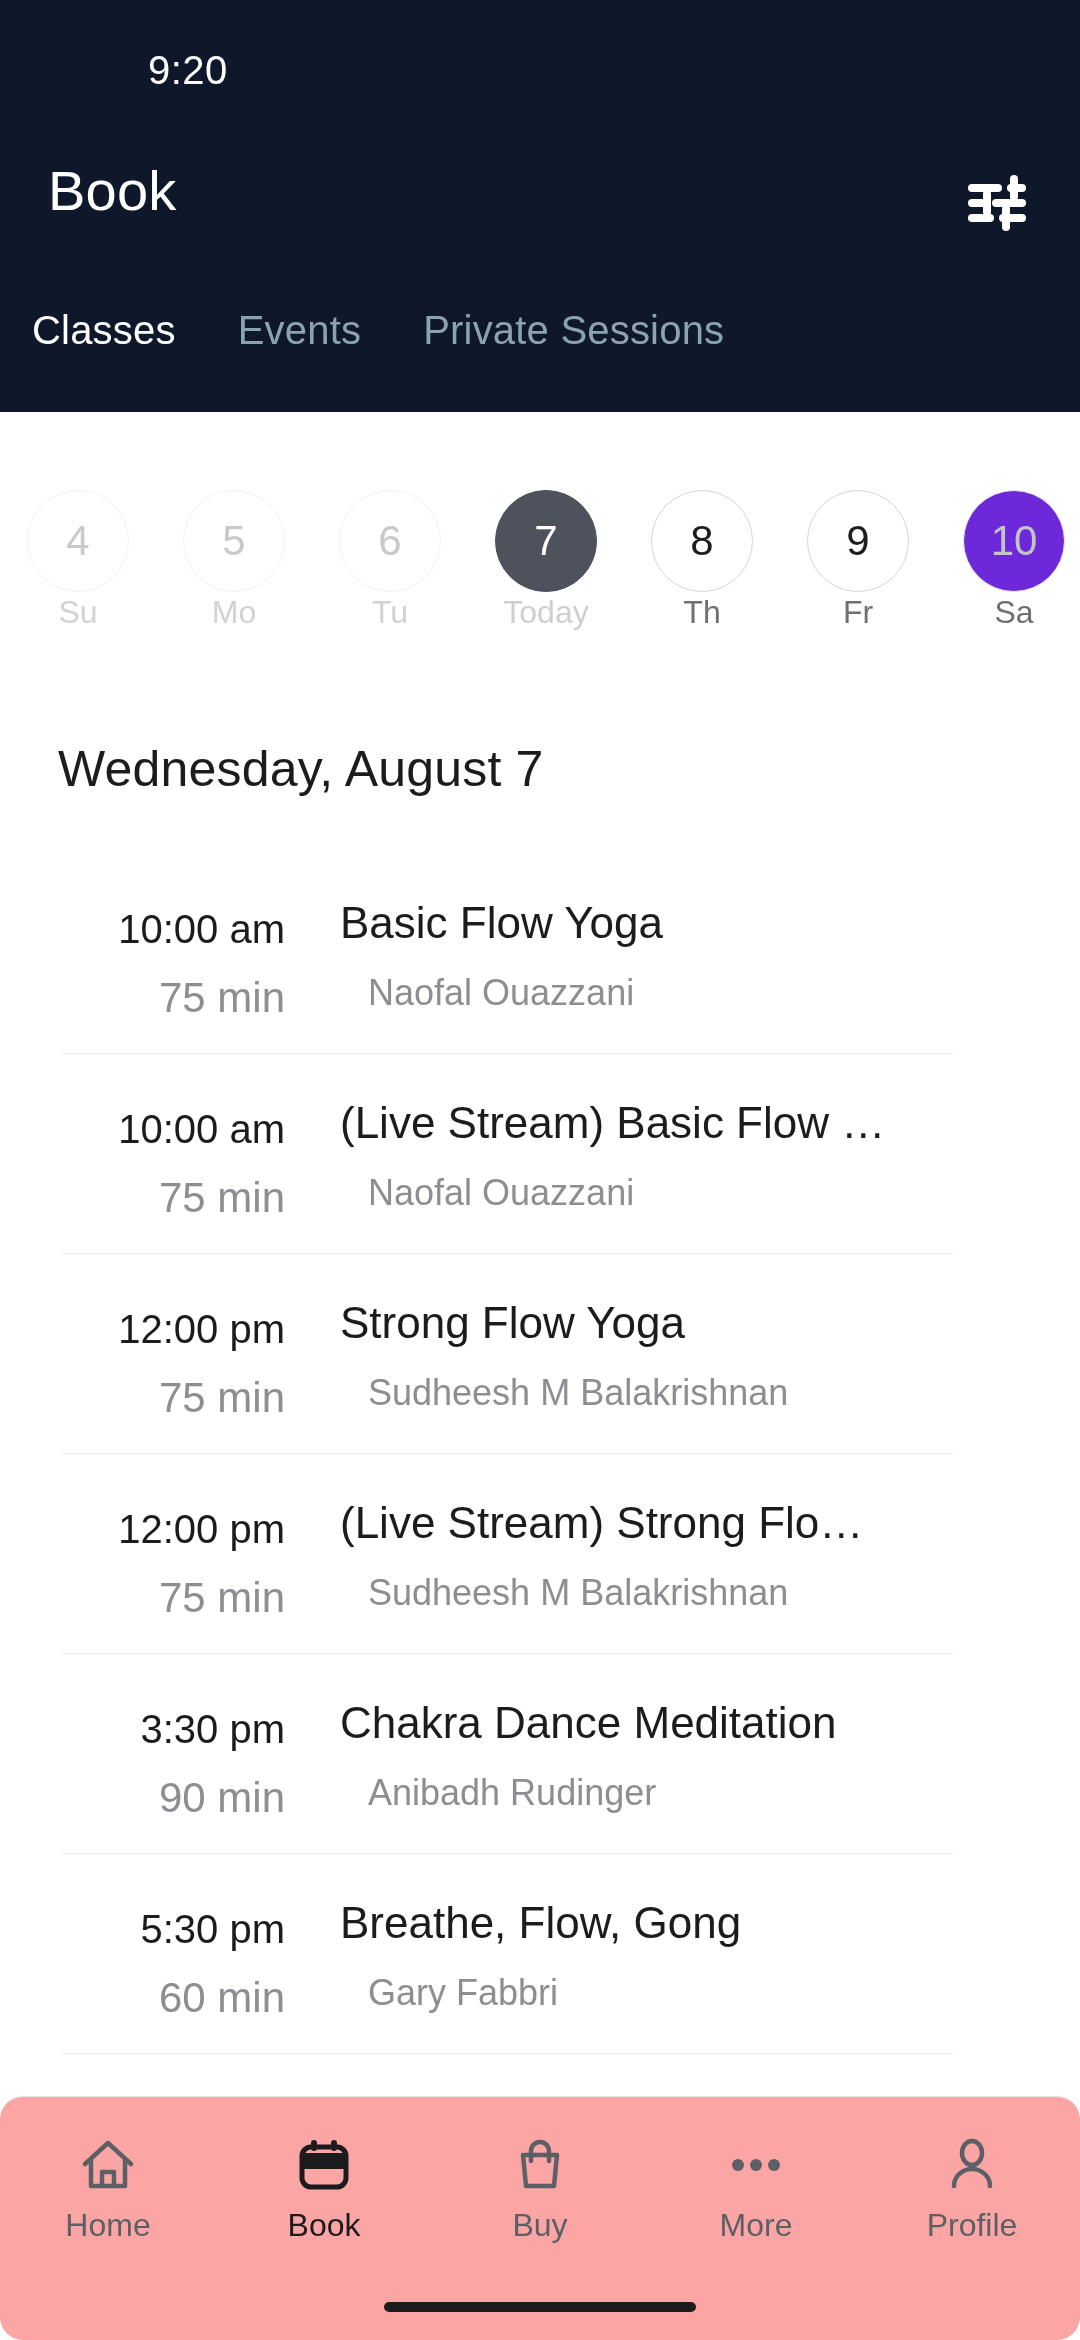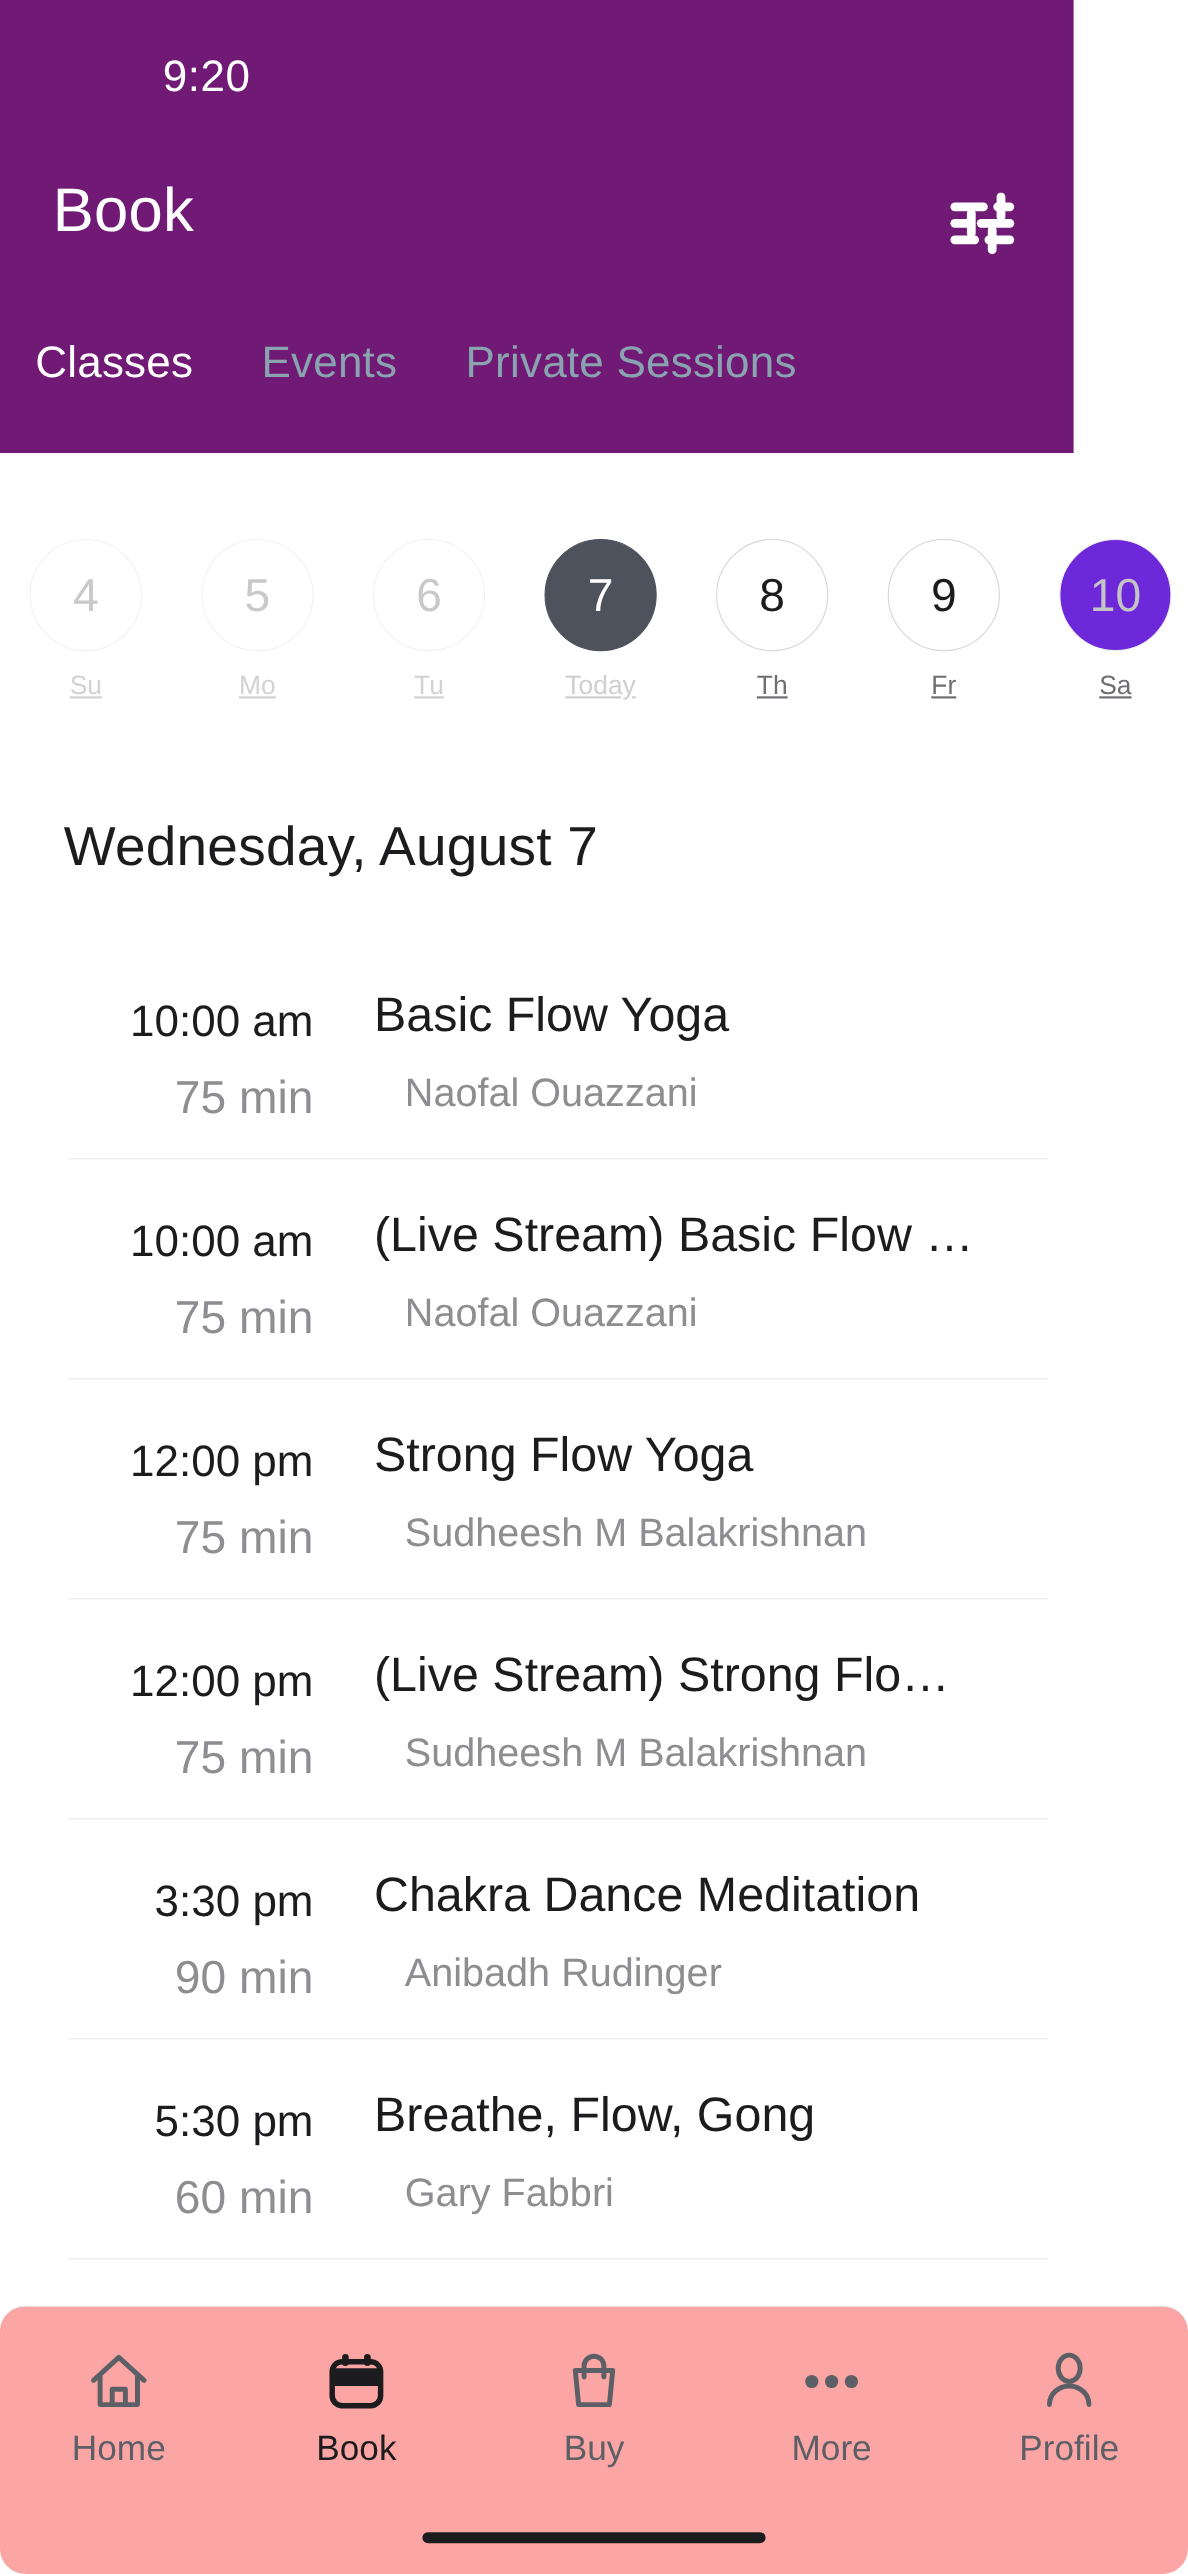--- a/index.html
+++ b/index.html
@@ -6,22 +6,22 @@
   html, body { width:1080px; height:2340px; }
   body {
     font-family: "Liberation Sans", sans-serif;
     background:#ffffff;
     overflow:hidden;
     position:relative;
   }
 
   
   .header {
-    position:absolute; top:0; left:0; width:976px; height:412px;
-    background:#701a75;
+    position:absolute; top:0; left:0; width:1080px; height:412px;
+    background:#0f172a;
   }
   .statusbar {
     position:absolute; top:0; left:0; width:1080px; height:108px;
   }
   .status-time {
     position:absolute; left:148px; top:48px;
     font-size:40px; color:#ffffff; letter-spacing:0.5px;
   }
   .header-title {
     position:absolute; left:48px; top:158px;
@@ -79,21 +79,21 @@
   .day.available .circle {
     border:1.5px solid #d6d6d8; color:#1c1c1e; background:#ffffff;
   }
   .day.available .dlabel { color:#6f6f74; }
   
   .day.filled .circle {
     background:#6d28d9; color:#c4c4c6; border:1.5px solid #eeeeef;
   }
   .day.filled .dlabel { color:#6f6f74; }
   .dlabel {
-    margin-top:20px; font-size:24px; line-height:1;text-decoration:underline;
+    margin-top:4px; font-size:32px; line-height:1;
   }
 
   
   .day-heading {
     position:absolute; left:58px; top:740px;
     font-size:50px; color:#1c1c1e; font-weight:400; letter-spacing:0.2px;
   }
 
   
   .classlist {

